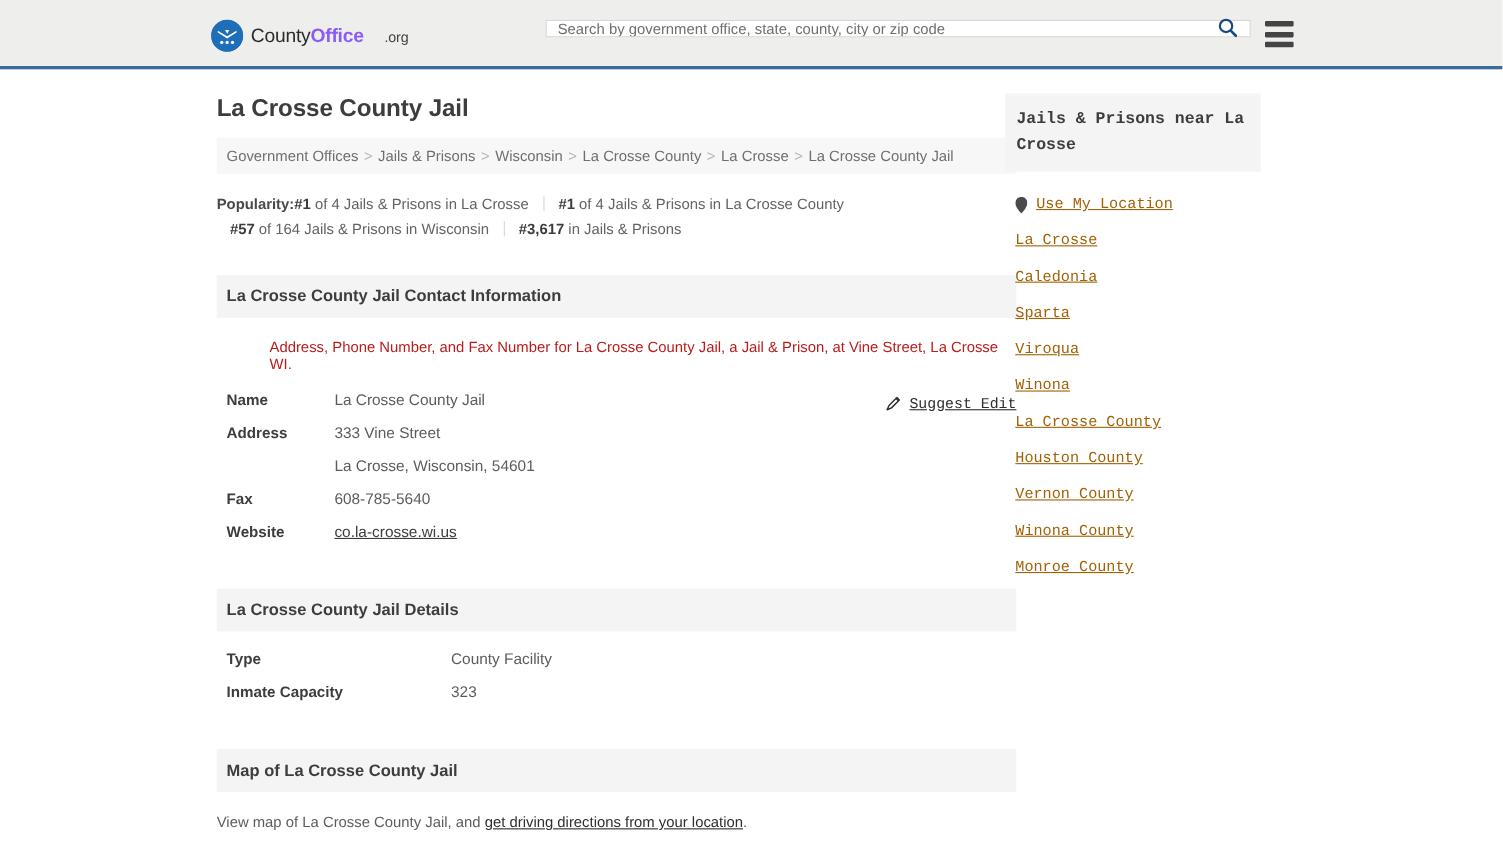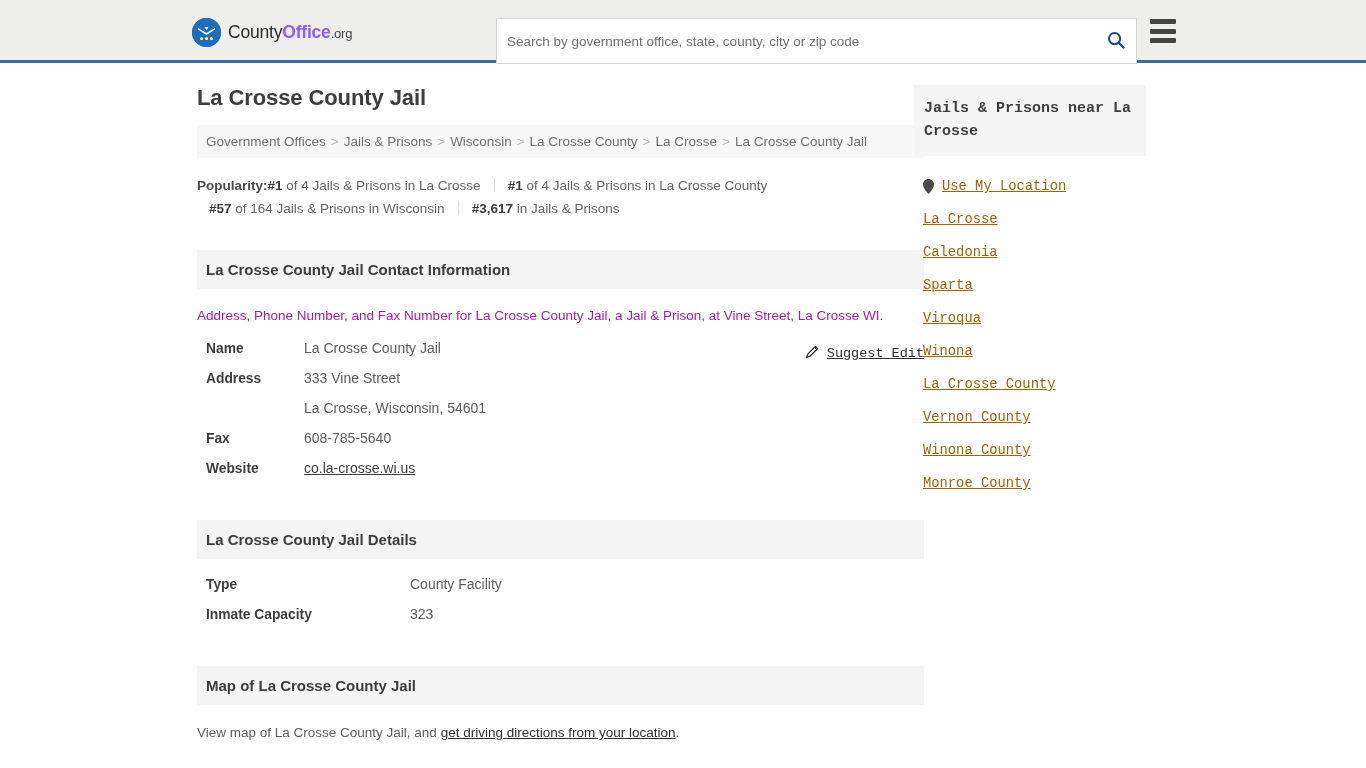--- a/index.html
+++ b/index.html
@@ -33,26 +33,26 @@
     flex: 0 0 29px;
   }
   .logo-text {
     font-size: 17.5px;
     letter-spacing: -0.2px;
     color: #2b2b2b;
     white-space: nowrap;
   }
   .logo-text .b { color: #8b5cf6; font-weight: bold; }
   .logo-text .c { font-weight: normal; color: #2b2b2b; }
-  .logo-text .o { font-size: 13px; color: #444; }
+  .logo-text .o { font-size: 13px; color: #444; margin-left: 19px; }
 
   .searchbar {
     position: absolute;
     left: 496px; top: 18px;
-    width: 641px; height: 46px;
+    width: 641px; height: 16px;
     background: #ffffff;
     border: 1px solid #d4d4d4;
     display: flex; align-items: center;
   }
   .searchbar input {
     border: 0; outline: 0; background: transparent;
     flex: 1 1 auto;
     height: 100%;
     padding: 0 10px;
     font-size: 13.5px;
@@ -139,21 +139,22 @@
     background: #f4f4f4;
     padding: 11px 9px;
     font-size: 15px;
     font-weight: bold;
     color: #3d3d3d;
     margin-top: 30px;
   }
   .sec-desc {
     margin-top: 19px;
     font-size: 13.5px;
-    color: #a21caf;
+    color: #b91c1c;
+    margin-left: 48px;
   }
 
   
   .dl {
     margin-top: 17px;
     position: relative;
   }
   .dl-row {
     display: flex;
     align-items: baseline;
@@ -349,20 +350,23 @@
       <div class="side-item">
         <a href="#">Viroqua</a>
       </div>
       <div class="side-item">
         <a href="#">Winona</a>
       </div>
       <div class="side-item">
         <a href="#">La Crosse County</a>
       </div>
       <div class="side-item">
+        <a href="#">Houston County</a>
+      </div>
+      <div class="side-item">
         <a href="#">Vernon County</a>
       </div>
       <div class="side-item">
         <a href="#">Winona County</a>
       </div>
       <div class="side-item">
         <a href="#">Monroe County</a>
       </div>
 
     </div>

